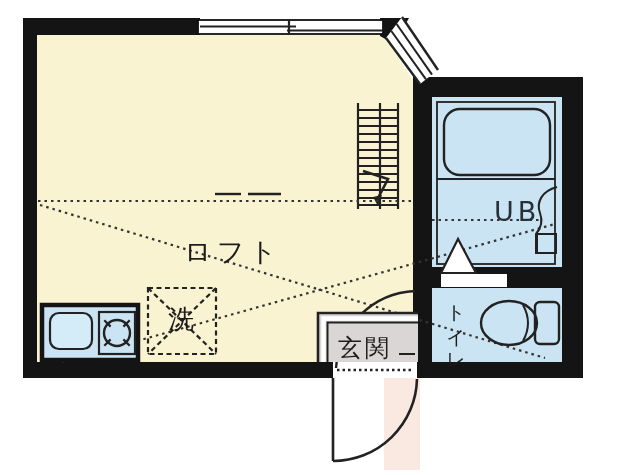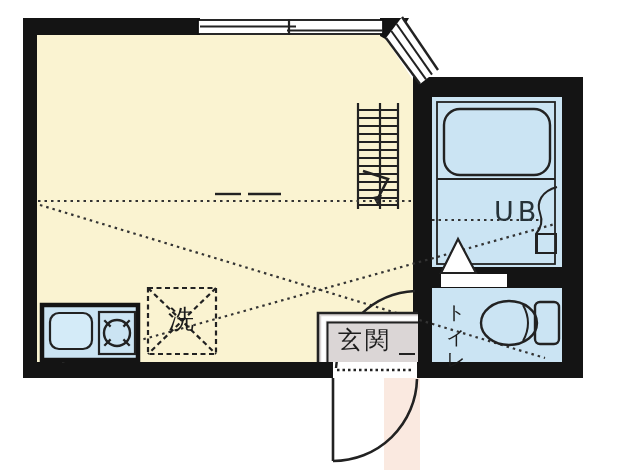--- a/index.html
+++ b/index.html
@@ -139,17 +139,18 @@
     <rect x="441" y="274" width="66" height="13" fill="#ffffff"></rect>
   </g>
 
   <g>
     <ellipse cx="509" cy="323" rx="28" ry="22" class="ln" stroke-width="2.4"></ellipse>
     <path d="M 523 305 Q 533 323 523 341" class="ln" stroke-width="2"></path>
     <rect x="535" y="302" width="24" height="42" rx="5" class="ln" stroke-width="2.4"></rect>
   </g>
 </svg>
 
+<div class="lbl" style="left:184px;top:238px;font-size:27px;letter-spacing:5px;">ロフト</div>
 <div class="lbl" style="left:168px;top:306px;font-size:26px;">洗</div>
 <div class="lbl" style="left:462px;top:198px;font-size:27px;letter-spacing:4px;color:#263238;margin-left:32px;">UB</div>
-<div class="lbl" style="left:338px;top:328px;font-size:24px;letter-spacing:3px;">玄関</div>
+<div class="lbl" style="left:338px;top:336px;font-size:24px;letter-spacing:3px;">玄関</div>
 <div class="lbl lbl-vert" style="left:447px;top:291px;font-size:19px;letter-spacing:3px;">トイレ</div>
 </div>
 
 </body></html>

